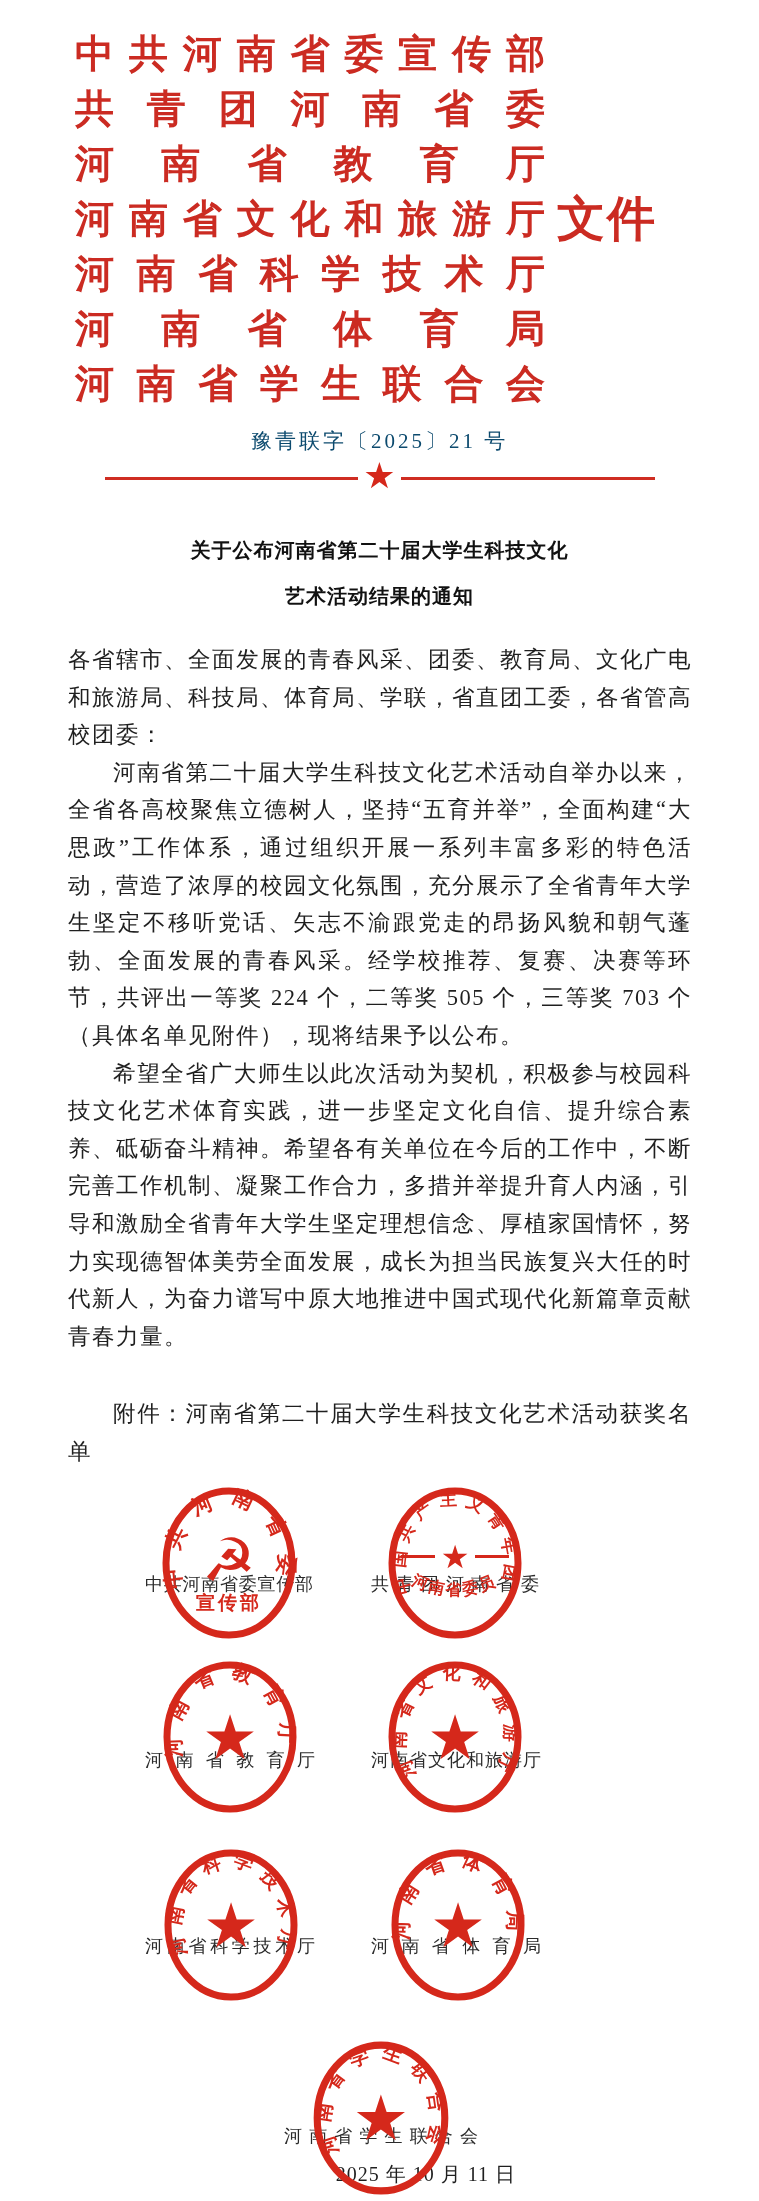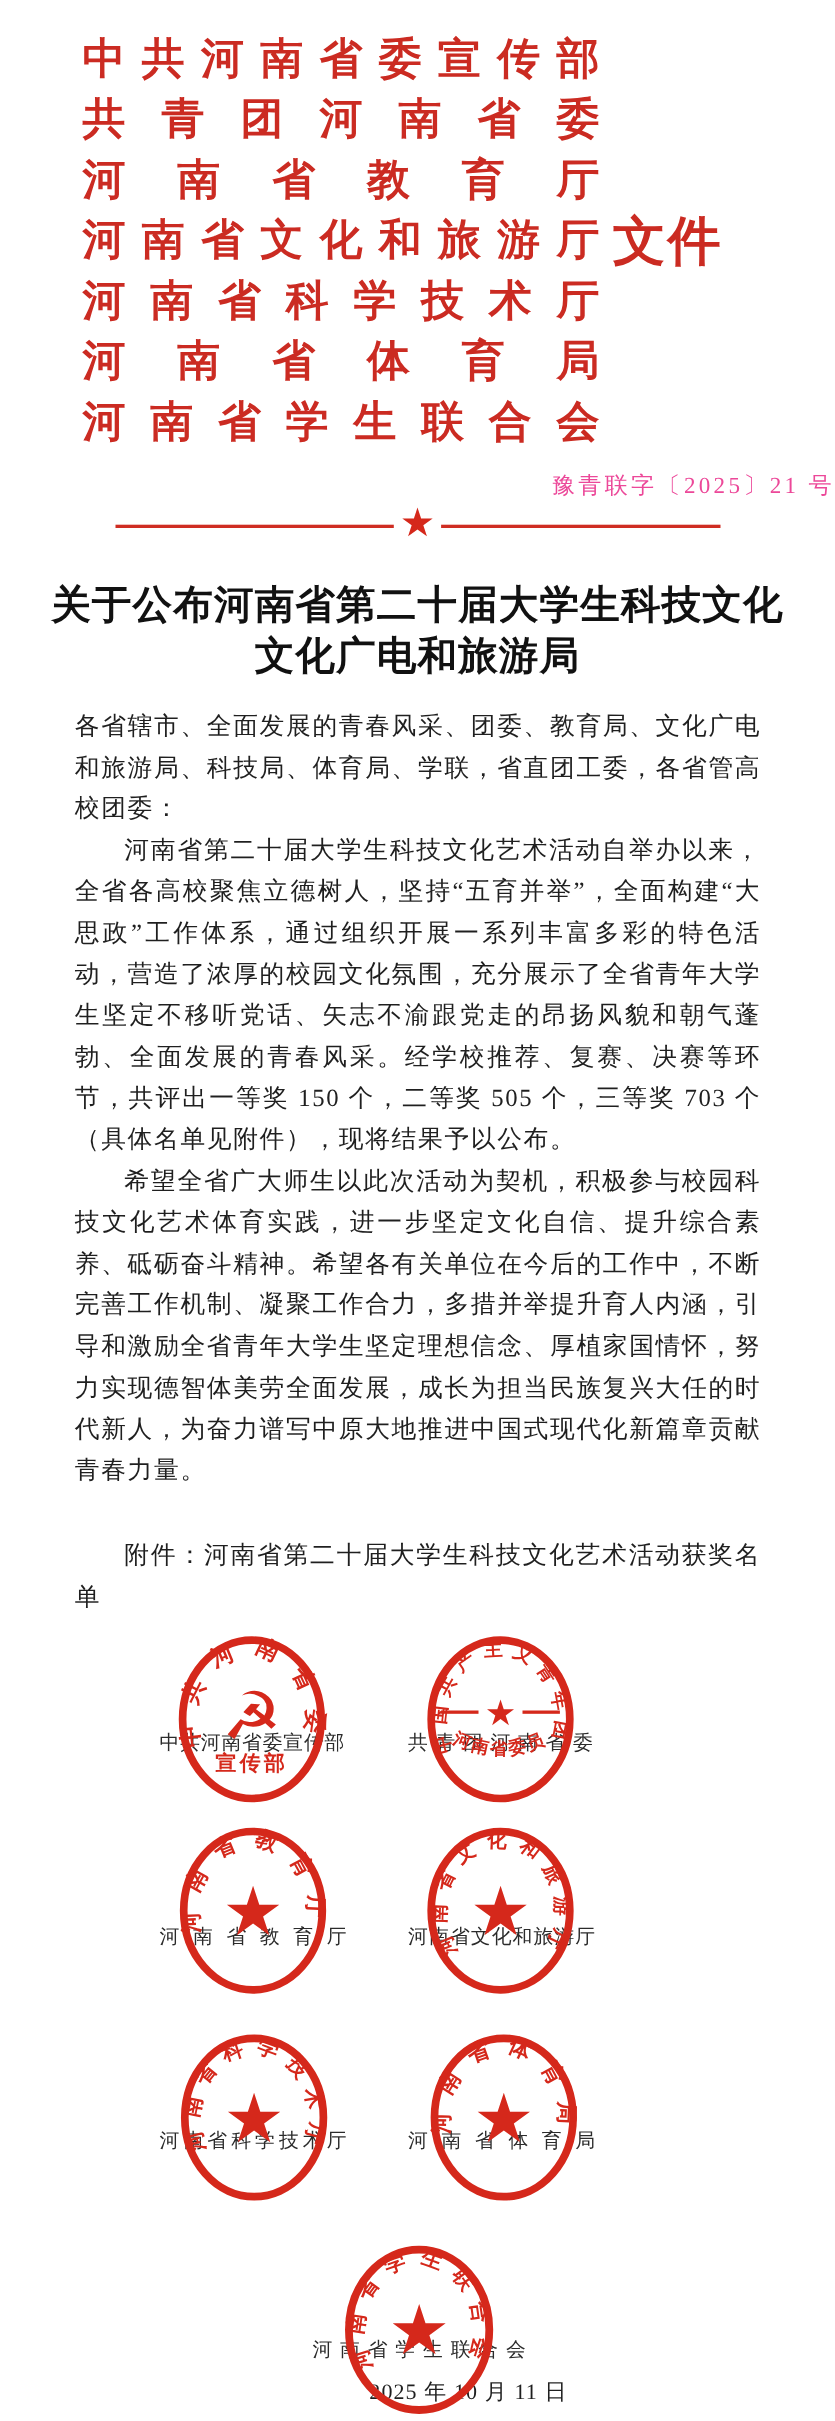--- a/index.html
+++ b/index.html
@@ -21,38 +21,38 @@
     font-size:39px;font-weight:bold;color:#cb2b22;
     line-height:55px;white-space:nowrap;
     text-align:justify;text-align-last:justify;
   }
   .doc-type{
     font-size:48px;font-weight:bold;color:#cb2b22;
     margin-left:12px;letter-spacing:2px;white-space:nowrap;text-align:right;
   }
   
   .doc-number{
-    margin-top:16px;text-align:right;
-    font-size:21px;letter-spacing:3px;color:#ec4899;
+    margin-top:16px;text-align:center;
+    font-size:21px;letter-spacing:3px;color:#0c4a6e;
   }
   
   .separator{
     width:550px;margin:6px auto 0 auto;
     display:flex;align-items:center;height:34px;
   }
   .sep-line{flex:1;height:3px;background:#cf2d22;}
   .sep-star{
     font-family:"DejaVu Sans",sans-serif;
     color:#d5281b;font-size:36px;line-height:30px;
     margin:0 5px 4px 5px;
   }
   
   .title-block{
     margin-top:32px;text-align:center;
-    font-size:36px;font-weight:bold;line-height:46px;
+    font-size:20px;font-weight:bold;line-height:46px;
     letter-spacing:1px;color:#111;
   }
   
   .body-block{
     margin:22px 67px 0 68px;
     font-size:22.5px;letter-spacing:1.5px;
     line-height:37.6px;text-align:justify;color:#1f1f1f;
   }
   .body-block p{margin:0;}
   .para{text-indent:2em;}
@@ -94,26 +94,26 @@
   <div class="doc-number">豫青联字〔2025〕21 号</div>
 
   <div class="separator">
     <div class="sep-line"></div>
     <div class="sep-star">★</div>
     <div class="sep-line"></div>
   </div>
 
   <div class="title-block">
     <div>关于公布河南省第二十届大学生科技文化</div>
-    <div>文化广电和旅游局</div>
+    <div>艺术活动结果的通知</div>
   </div>
 
   <div class="body-block">
     <p class="salutation">各省辖市、全面发展的青春风采、团委、教育局、文化广电和旅游局、科技局、体育局、学联，省直团工委，各省管高校团委：</p>
-    <p class="para">河南省第二十届大学生科技文化艺术活动自举办以来，全省各高校聚焦立德树人，坚持“五育并举”，全面构建“大思政”工作体系，通过组织开展一系列丰富多彩的特色活动，营造了浓厚的校园文化氛围，充分展示了全省青年大学生坚定不移听党话、矢志不渝跟党走的昂扬风貌和朝气蓬勃、全面发展的青春风采。经学校推荐、复赛、决赛等环节，共评出一等奖 150 个，二等奖 505 个，三等奖 703 个（具体名单见附件），现将结果予以公布。</p>
+    <p class="para">河南省第二十届大学生科技文化艺术活动自举办以来，全省各高校聚焦立德树人，坚持“五育并举”，全面构建“大思政”工作体系，通过组织开展一系列丰富多彩的特色活动，营造了浓厚的校园文化氛围，充分展示了全省青年大学生坚定不移听党话、矢志不渝跟党走的昂扬风貌和朝气蓬勃、全面发展的青春风采。经学校推荐、复赛、决赛等环节，共评出一等奖 224 个，二等奖 505 个，三等奖 703 个（具体名单见附件），现将结果予以公布。</p>
     <p class="para">希望全省广大师生以此次活动为契机，积极参与校园科技文化艺术体育实践，进一步坚定文化自信、提升综合素养、砥砺奋斗精神。希望各有关单位在今后的工作中，不断完善工作机制、凝聚工作合力，多措并举提升育人内涵，引导和激励全省青年大学生坚定理想信念、厚植家国情怀，努力实现德智体美劳全面发展，成长为担当民族复兴大任的时代新人，为奋力谱写中原大地推进中国式现代化新篇章贡献青春力量。</p>
     <p class="attachment">附件：河南省第二十届大学生科技文化艺术活动获奖名单</p>
   </div>
 
   <div class="seal-label" style="left:145px;top:1574px;width:168px;">中共河南省委宣传部</div>
   <div class="seal-label" style="left:371px;top:1574px;width:168px;">共青团河南省委</div>
   <div class="seal-label" style="left:145px;top:1750px;width:170px;">河南省教育厅</div>
   <div class="seal-label" style="left:371px;top:1750px;width:170px;">河南省文化和旅游厅</div>
   <div class="seal-label" style="left:145px;top:1936px;width:170px;">河南省科学技术厅</div>
   <div class="seal-label" style="left:371px;top:1936px;width:170px;">河南省体育局</div>

